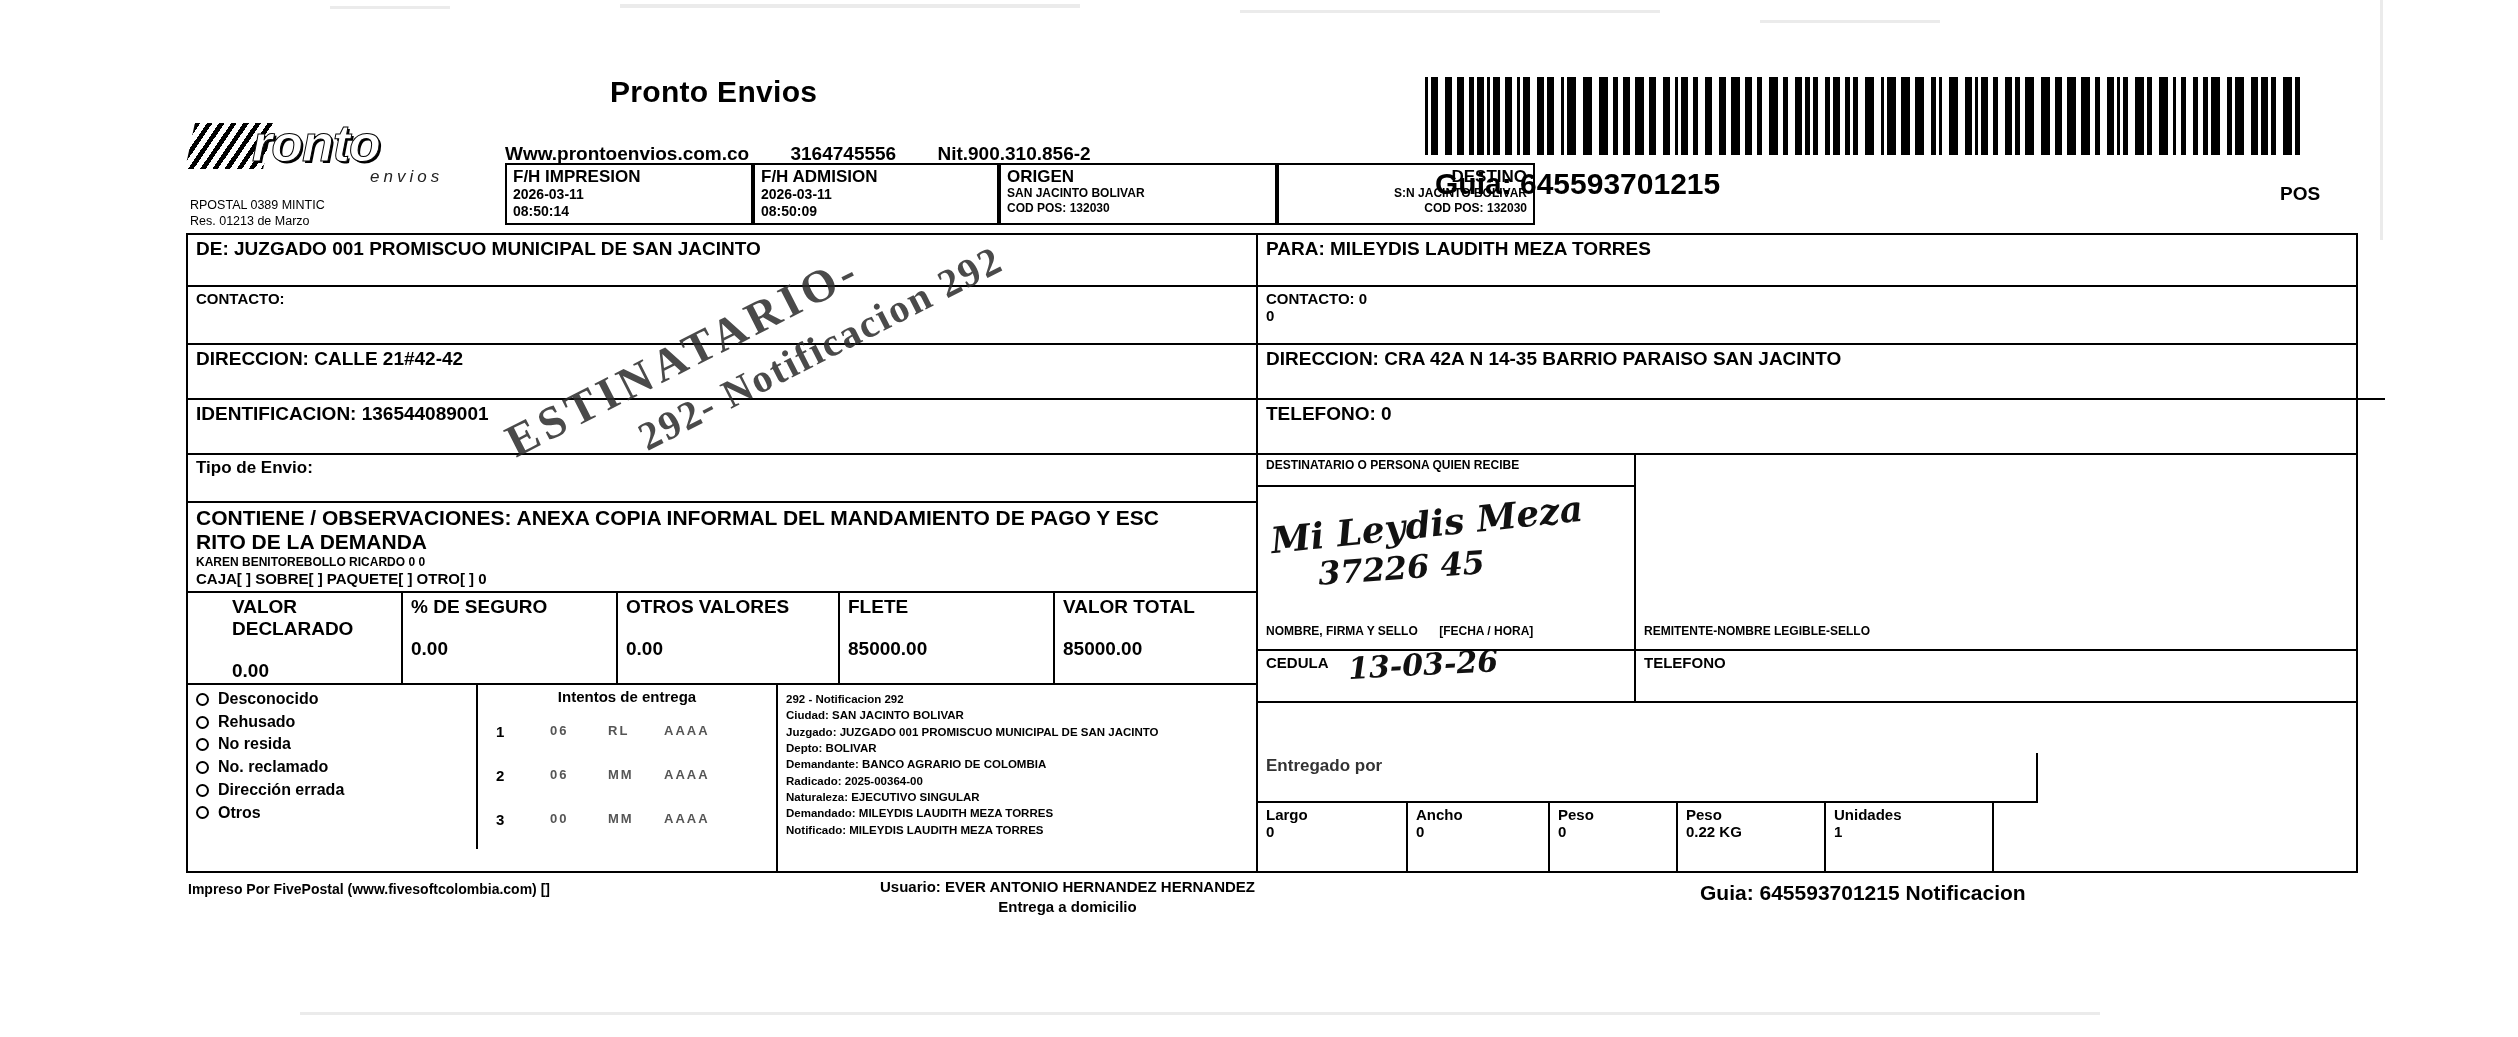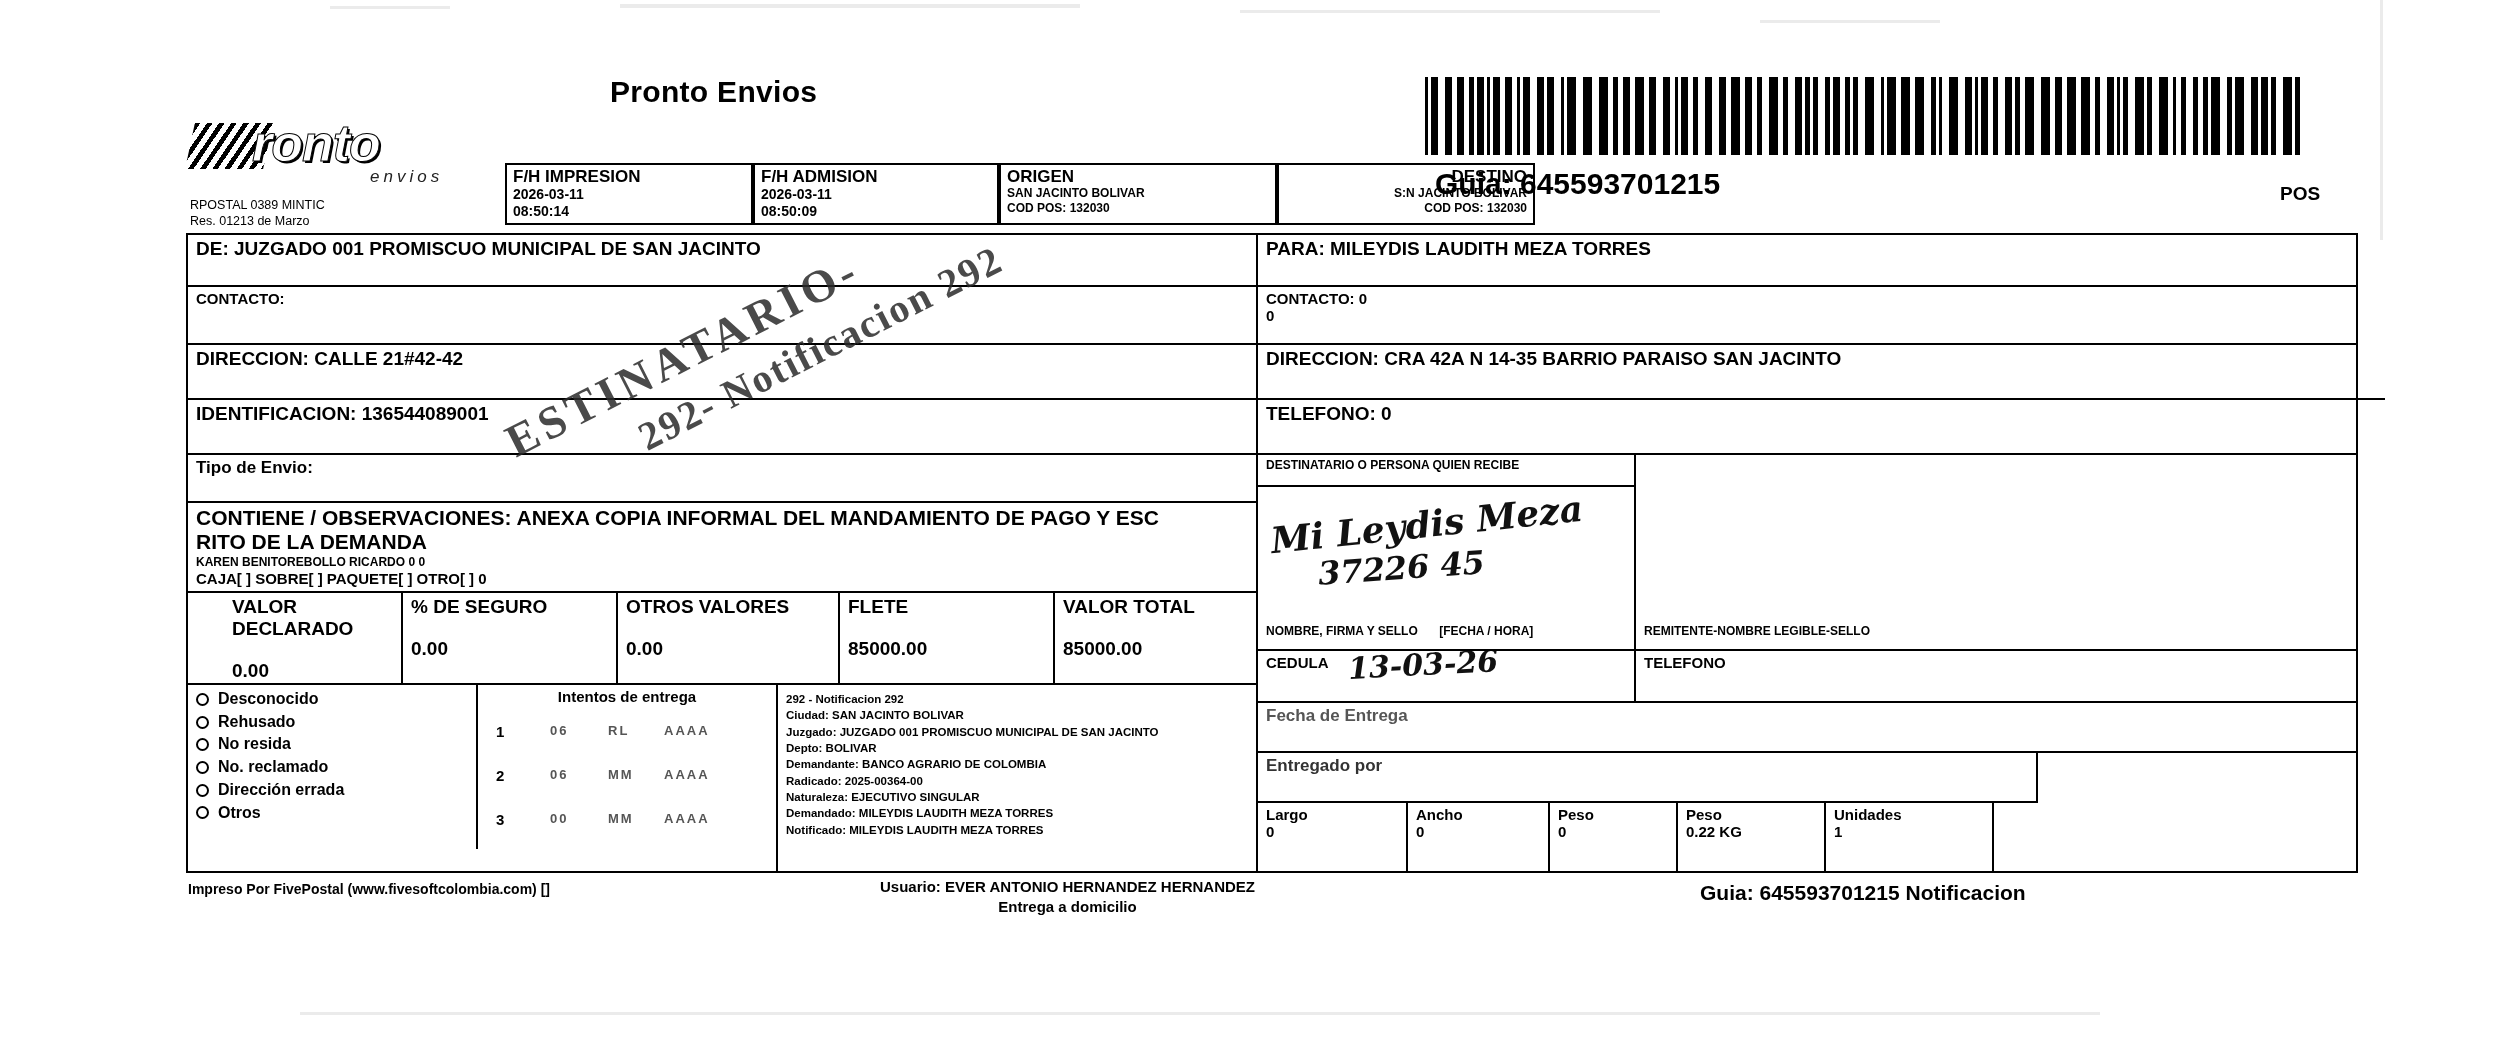--- a/index.html
+++ b/index.html
@@ -306,20 +306,25 @@
       <div class="hatch"></div>
       <div class="word">ronto</div>
       <div class="sub">envios</div>
     </div>
 
     <div class="postal-lines">
       <div>RPOSTAL 0389 MINTIC</div>
       <div>Res. 01213 de Marzo</div>
     </div>
 
+    <div class="web-line">
+      <span>Www.prontoenvios.com.co</span>
+      <span>3164745556</span>
+      <span>Nit.900.310.856-2</span>
+    </div>
 
     <div class="barcode" id="barcode">
         <i style="left: 0px; width: 3px;"></i>
         <i style="left: 6px; width: 7px;"></i>
         <i style="left: 20px; width: 7px;"></i>
         <i style="left: 32px; width: 7px;"></i>
         <i style="left: 44px; width: 5px;"></i>
         <i style="left: 52px; width: 7px;"></i>
         <i style="left: 62px; width: 3px;"></i>
         <i style="left: 68px; width: 7px;"></i>
@@ -558,23 +563,20 @@
         <div>Ciudad: SAN JACINTO BOLIVAR</div>
         <div>Juzgado: JUZGADO 001 PROMISCUO MUNICIPAL DE SAN JACINTO</div>
         <div>Depto: BOLIVAR</div>
         <div>Demandante: BANCO AGRARIO DE COLOMBIA</div>
         <div>Radicado: 2025-00364-00</div>
         <div>Naturaleza: EJECUTIVO SINGULAR</div>
         <div>Demandado: MILEYDIS LAUDITH MEZA TORRES</div>
         <div>Notificado: MILEYDIS LAUDITH MEZA TORRES</div>
       </div>
 
-      <div class="cell t17 nb-r" style="left:1070px;top:468px;width:1098px;height:50px;color:#555;">
-        <span>Fecha de Entrega</span>
-      </div>
 
       <div class="cell t17" style="left:1070px;top:518px;width:780px;height:50px;color:#333;">
         <span>Entregado por</span>
       </div>
 
       <div class="cell t15 nb-b" style="left:1070px;top:568px;width:150px;height:68px;">
         <div>Largo</div>
         <div>0</div>
       </div>
       <div class="cell t15 nb-b" style="left:1220px;top:568px;width:142px;height:68px;">

